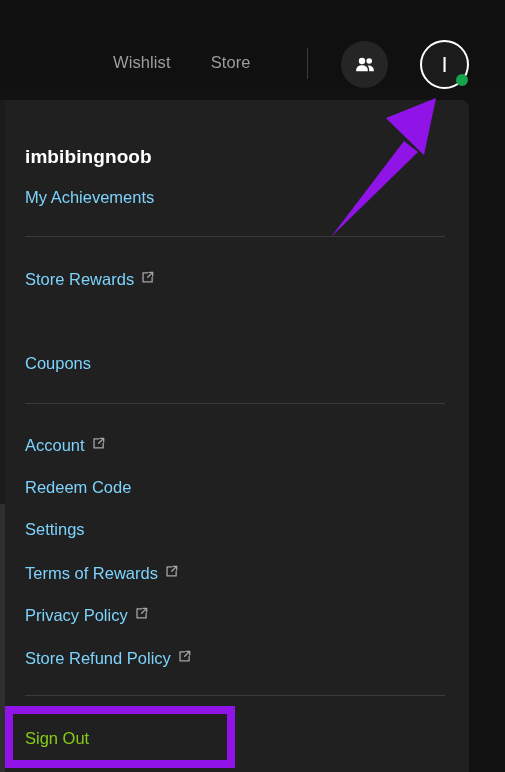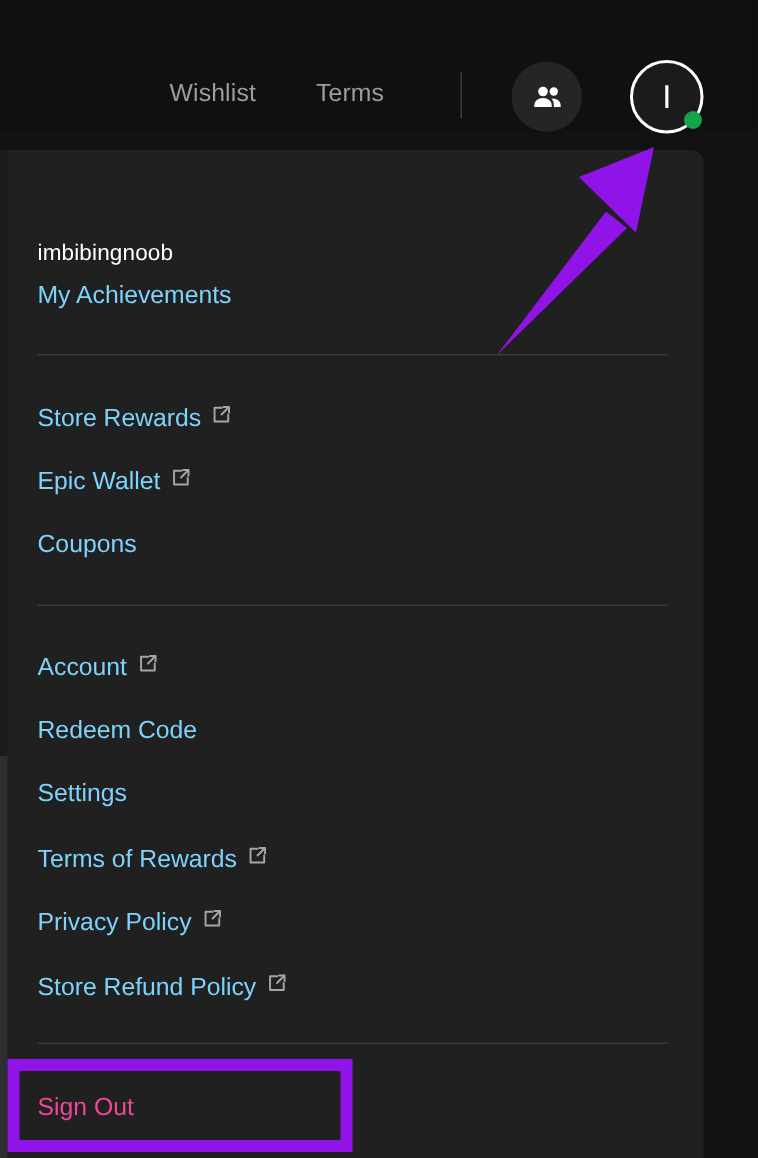--- a/index.html
+++ b/index.html
@@ -125,42 +125,42 @@
     width: 469px;
     height: 672px;
     background: #202020;
     border-top-right-radius: 8px;
     overflow: hidden;
   }
 
   .username {
     position: absolute;
     left: 25px;
-    top: 157px;
-    font-size: 15px;
-    font-weight: normal;
+    top: 145px;
+    font-size: 19px;
+    font-weight: bold;
     color: #ffffff;
     letter-spacing: 0.1px;
     line-height: 24px;
   }
 
   .menu-item {
     position: absolute;
     left: 25px;
     display: flex;
     align-items: center;
     gap: 7px;
     font-size: 16.5px;
     color: #7dd3fc;
     line-height: 20px;
     white-space: nowrap;
     cursor: pointer;
   }
 
-  .menu-item.bright { color: #ec4899; justify-content: center; }
+  .menu-item.bright { color: #84cc16; justify-content: center; }
 
   .ext-icon { display: inline-block; margin-bottom: 2px; }
 
   .separator {
     position: absolute;
     left: 25px;
     width: 420px;
     height: 1px;
     background: #3a3a3a;
   }
@@ -204,21 +204,21 @@
 <body>
 
 <div id="screen">
 
   <div class="tab-indicator"></div>
 
   <div class="header">
 
     <div class="nav-links">
       <span class="nav-link">Wishlist</span>
-      <span class="nav-link">Terms</span>
+      <span class="nav-link">Store</span>
     </div>
 
     <div class="nav-divider"></div>
 
     <div class="friends-button">
       <span>
         <svg width="24" height="24" viewBox="0 0 24 24" fill="#ffffff">
           <circle cx="9" cy="8" r="3.2"></circle>
           <circle cx="16.2" cy="8" r="2.8"></circle>
           <path d="M3.2 17.2c0-3 2.6-4.9 5.8-4.9s5.8 1.9 5.8 4.9v1.1H3.2z"></path>
@@ -254,30 +254,20 @@
     <span>Store Rewards</span>
     <span class="ext-icon">
       <svg width="13" height="13" viewBox="0 0 14 14" fill="none" stroke="#a5a5a5" stroke-width="1.4" stroke-linecap="round" stroke-linejoin="round">
         <path d="M7.3 2H2.2v9.8H12V6.8"></path>
           <path d="M8.6 1.4H12.6V5.4"></path>
           <path d="M12.4 1.6L7.2 6.8"></path>
       </svg>
     </span>
   </div>
 
-  <div class="menu-item" style="top:310px">
-    <span>Epic Wallet</span>
-    <span class="ext-icon">
-      <svg width="13" height="13" viewBox="0 0 14 14" fill="none" stroke="#a5a5a5" stroke-width="1.4" stroke-linecap="round" stroke-linejoin="round">
-        <path d="M7.3 2H2.2v9.8H12V6.8"></path>
-          <path d="M8.6 1.4H12.6V5.4"></path>
-          <path d="M12.4 1.6L7.2 6.8"></path>
-      </svg>
-    </span>
-  </div>
 
   <div class="menu-item" style="top:353px">
     <span>Coupons</span>
   </div>
 
   <div class="menu-item" style="top:477px">
     <span>Redeem Code</span>
   </div>
 
   <div class="menu-item" style="top:434px">

